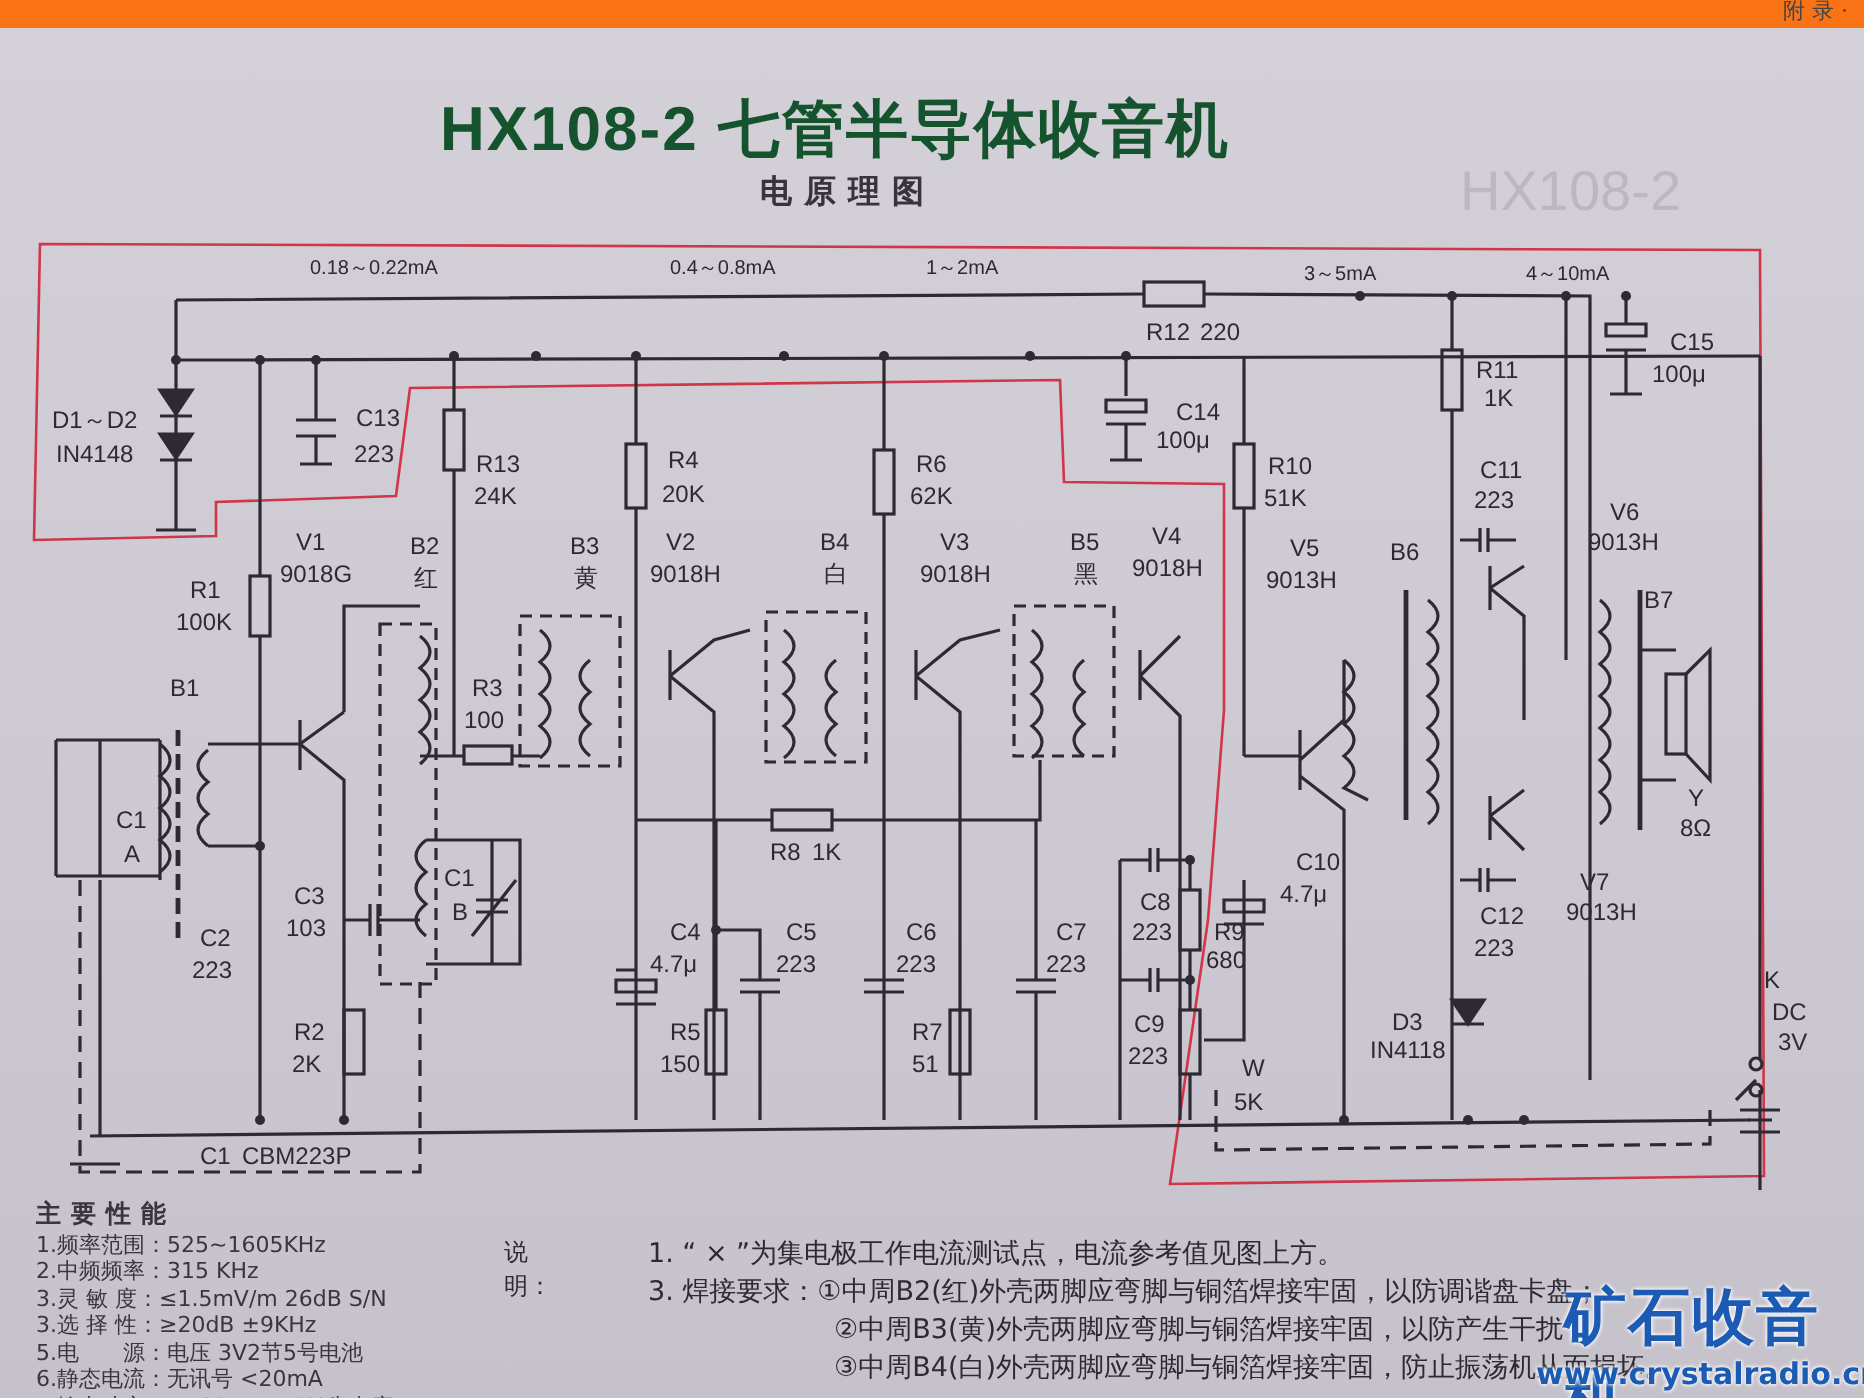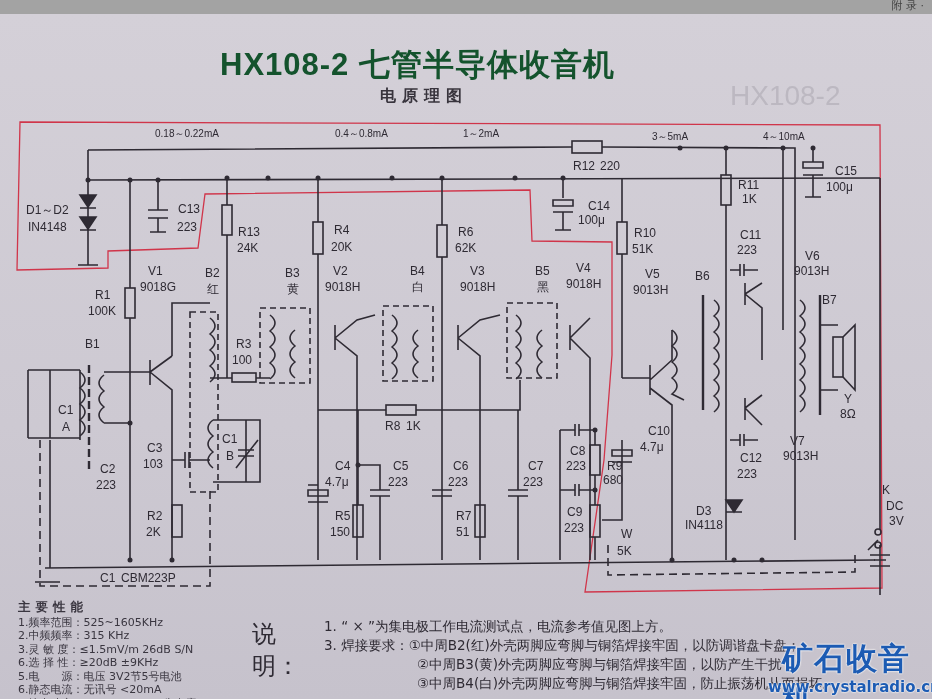--- a/index.html
+++ b/index.html
@@ -1,28 +1,28 @@
 <!DOCTYPE html>
 <html><head>
 <meta charset="utf-8">
 <style>
   html,body{margin:0;padding:0;}
   body{width:932px;height:699px;overflow:hidden;background:#cfcbd3;font-family:"DejaVu Sans",sans-serif;color:#2e2a33;position:relative;}
-  .topband{position:absolute;left:0;top:0;width:932px;height:14px;background:#a3a3a3;}
+  .topband{position:absolute;left:0;top:0;width:932px;height:14px;background:#f97316;}
   .topband span{position:absolute;right:8px;top:-2px;font-size:11px;color:#444;}
   .paper{position:absolute;left:0;top:14px;width:932px;height:685px;background:linear-gradient(180deg,#d4d0d8 0%,#cdc9d2 60%,#c6c2cc 100%);}
   .title{position:absolute;left:220px;top:44px;font-size:31px;font-weight:bold;letter-spacing:1px;color:#14532d;font-family:"Liberation Sans",sans-serif;}
   .subtitle{position:absolute;left:380px;top:86px;font-size:16px;font-weight:bold;letter-spacing:6px;color:#38343d;}
   .ghost{position:absolute;left:730px;top:80px;font-size:28px;color:#bcb8c1;font-family:"Liberation Sans",sans-serif;}
   svg.sch{position:absolute;left:0;top:0;}
   svg text{font-family:"Liberation Sans",sans-serif;fill:#2e2a33;}
   .perf{position:absolute;left:18px;top:600px;font-size:11px;line-height:13.5px;color:#3a3640;}
   .perf .ph{font-weight:bold;font-size:12.5px;letter-spacing:5px;margin-bottom:2px;}
   .notes{position:absolute;left:252px;top:618px;color:#2e2a33;}
-  .notes .lbl{position:absolute;left:0;top:0;font-size:24px;}
+  .notes .lbl{position:absolute;left:0;top:0;font-size:12px;}
   .notes .ln{position:absolute;left:72px;font-size:13.5px;white-space:nowrap;}
   .watermark{position:absolute;left:766px;top:638px;width:166px;height:61px;}
   .wm-cn{position:absolute;left:16px;top:0;font-size:31px;font-weight:bold;color:#1c5bb3;letter-spacing:1px;text-shadow:0 0 2px #fff,0 0 2px #fff;}
   .wm-url{position:absolute;left:2px;top:40px;font-size:15px;font-weight:bold;color:#1c5bb3;text-shadow:0 0 2px #fff,0 0 2px #fff;}
 </style>
 </head>
 <body>
 
 <div class="topband">
     <span>附 录 ·</span>
@@ -287,21 +287,21 @@
     <text x="100" y="582">C1</text>
     <text x="121" y="582">CBM223P</text>
   </g>
 </svg>
 
 <div class="perf">
   <div class="ph">主要性能</div>
   <div>1.频率范围：525~1605KHz</div>
   <div>2.中频频率：315 KHz</div>
   <div>3.灵 敏 度：≤1.5mV/m  26dB S/N</div>
-  <div>6.选 择 性：≥20dB  ±9KHz</div>
+  <div>3.选 择 性：≥20dB  ±9KHz</div>
   <div>5.电　　源：电压 3V2节5号电池</div>
   <div>6.静态电流：无讯号 &lt;20mA</div>
   <div>7.输出功率：≥180mW 10%失真度</div>
 </div>
 
 <div class="notes">
   <div class="lbl">说明：</div>
   <div class="ln" style="top:0px">1. “ × ”为集电极工作电流测试点，电流参考值见图上方。</div>
   <div class="ln" style="top:19px">3. 焊接要求：①中周B2(红)外壳两脚应弯脚与铜箔焊接牢固，以防调谐盘卡盘；</div>
   <div class="ln" style="top:38px;left:165px">②中周B3(黄)外壳两脚应弯脚与铜箔焊接牢固，以防产生干扰；</div>

